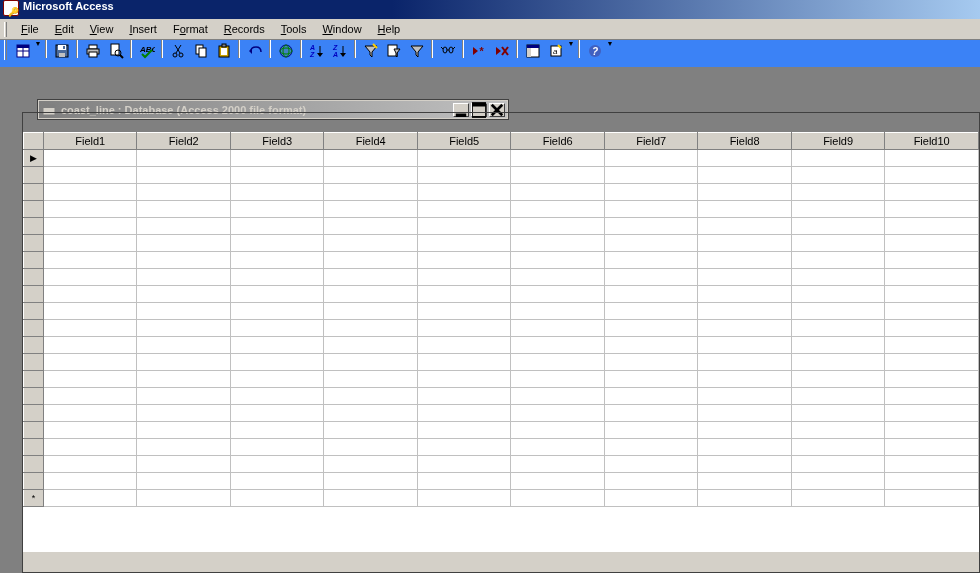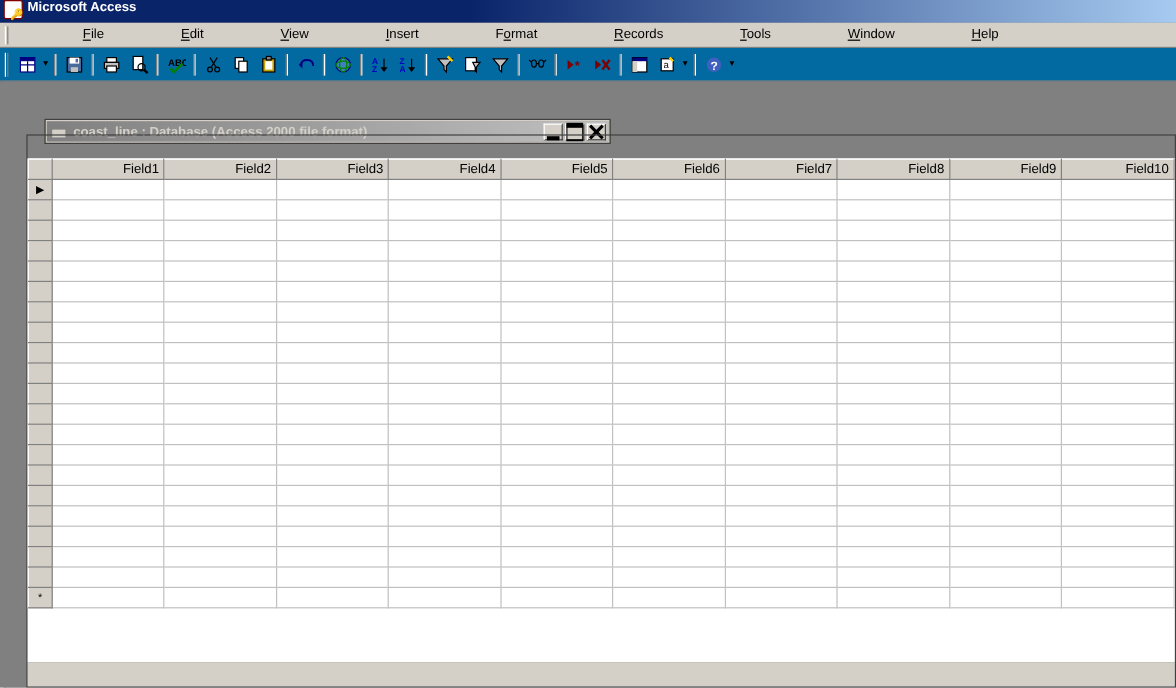--- a/index.html
+++ b/index.html
@@ -6,25 +6,25 @@
 body { font-family:Tahoma,Arial,sans-serif; font-size:11px; background:#808080; width:980px; height:573px; overflow:hidden; position:relative; }
 
 
 .title-bar { height:19px; background:linear-gradient(to right,#0A246A 0%,#0A246A 40%,#A6CAF0 100%); display:flex; padding:0 3px; color:#fff; font-weight:bold; }
 .title-bar .app-icon { width:16px; height:16px; margin-right:4px; background:#fff; border:1px solid #800000; position:relative; border-radius:2px; display:inline-flex; align-items:center; justify-content:center; font-size:10px; color:#800000; font-weight:bold; font-family:serif; }
 .title-bar .app-icon::after { content:'🔑'; font-size:9px; position:absolute; bottom:-2px; right:-2px; }
 
 
 .menu-bar { height:21px; background:#D4D0C8; border-bottom:1px solid #808080; display:flex; align-items:center; padding:0 4px; }
 .menu-bar .handle { width:3px; height:15px; border-left:1px solid #fff; border-right:1px solid #808080; margin-right:6px; }
-.menu-item { padding:2px 8px; cursor:default;margin-left:48px; }
+.menu-item { padding:2px 8px; cursor:default; }
 .menu-item .ul { text-decoration:underline; }
 
 
-.toolbar { height:28px; background:#0369a1; border-bottom:1px solid #808080; display:flex; align-items:center; padding:0 4px; }
+.toolbar { height:28px; background:#3b82f6; border-bottom:1px solid #808080; display:flex; align-items:flex-start; padding:0 4px;font-style:italic; }
 .toolbar .handle { width:3px; height:20px; border-left:1px solid #fff; border-right:1px solid #808080; margin-right:4px; }
 .tool-btn { width:23px; height:22px; display:inline-flex; align-items:center; justify-content:center; border:1px solid transparent; margin:0 0px; position:relative; }
 .tool-sep { width:1px; height:18px; border-left:1px solid #808080; border-right:1px solid #fff; margin:0 3px; }
 .tool-dd { width:8px; text-align:center; font-size:7px; color:#000; }
 
 
 .workspace { position:absolute; top:68px; left:3px; right:0; bottom:0; background:#808080; border:2px solid; border-color:#808080 #fff #fff #808080; border-right:none; border-bottom:none; }
 
 
 .db-window { position:absolute; top:30px; left:33px; width:470px; height:23px; }
@@ -34,21 +34,21 @@
 .winbtn { width:16px; height:14px; background:#D4D0C8; border:1px solid; border-color:#fff #404040 #404040 #fff; margin-left:2px; display:inline-flex; align-items:center; justify-content:center; font-size:9px; font-family:Arial; color:#000; font-weight:bold; }
 
 
 .table-window { position:absolute; top:42px; left:17px; right:0; bottom:0; border:1px solid #404040; }
 .table-title { height:19px; background:linear-gradient(to right,#0A246A 0%,#0A246A 40%,#A6CAF0 100%); display:flex; align-items:center; color:#fff; font-weight:bold; padding:0 3px; }
 .table-title .win-icon { width:16px; height:14px; margin-right:4px; }
 
 .grid-container { background:#fff; position:absolute; top:19px; left:0; right:0; bottom:20px; overflow:hidden; }
 .grid { border-collapse:collapse; width:100%; background:#fff; }
 .grid th, .grid td { border:1px solid #C0C0C0; height:17px; font-weight:normal; }
-.grid th { background:#D4D0C8; border:1px solid; border-color:#fff #808080 #808080 #fff; text-align:right; font-weight:normal; padding:0 4px; }
+.grid th { background:#D4D0C8; border:1px solid; border-color:#fff #808080 #808080 #fff; text-align:center; font-weight:normal; padding:0 4px; }
 .grid td { background:#fff; }
 .row-sel { width:20px; min-width:20px; background:#D4D0C8 !important; border:1px solid !important; border-color:#fff #808080 #808080 #fff !important; text-align:center; font-size:9px; }
 .col-head { width:94px; }
 .corner { width:20px; }
 .grid-footer { position:absolute; bottom:0; left:0; right:0; height:20px; background:#D4D0C8; }
 
 
 svg { width:16px; height:16px; }
 </style>
 </head>

